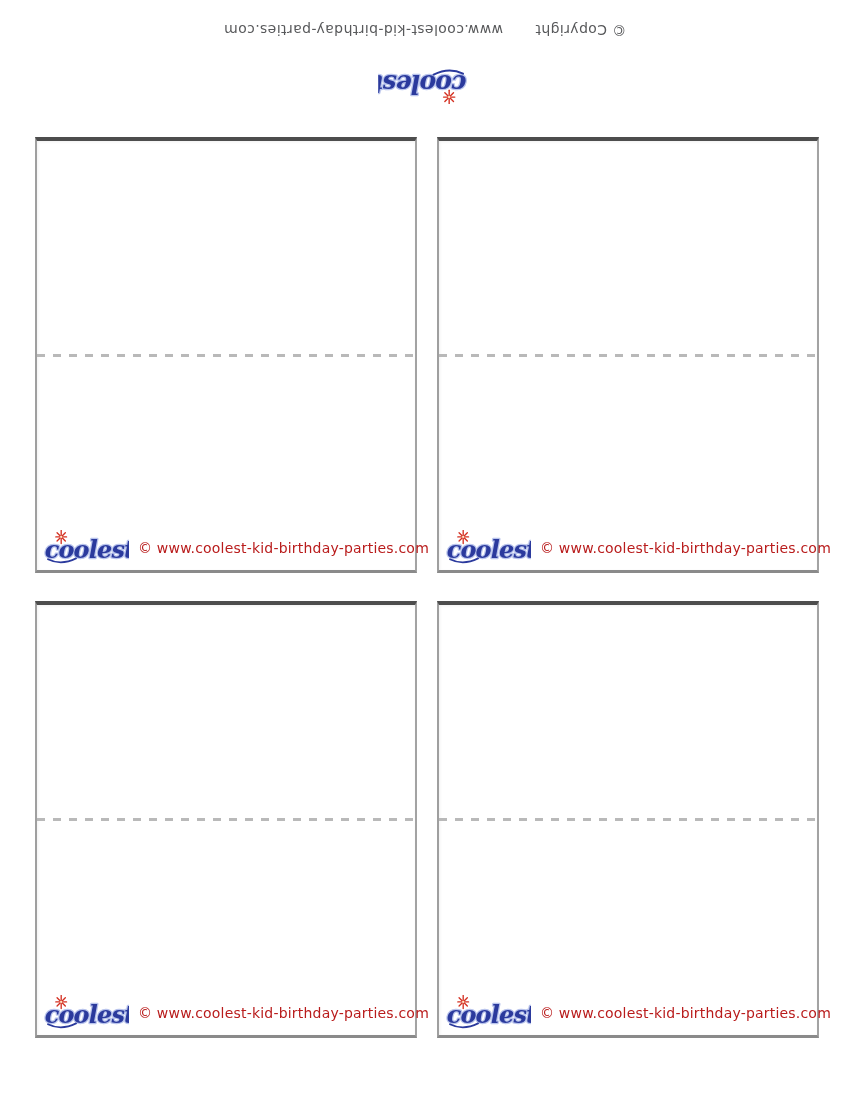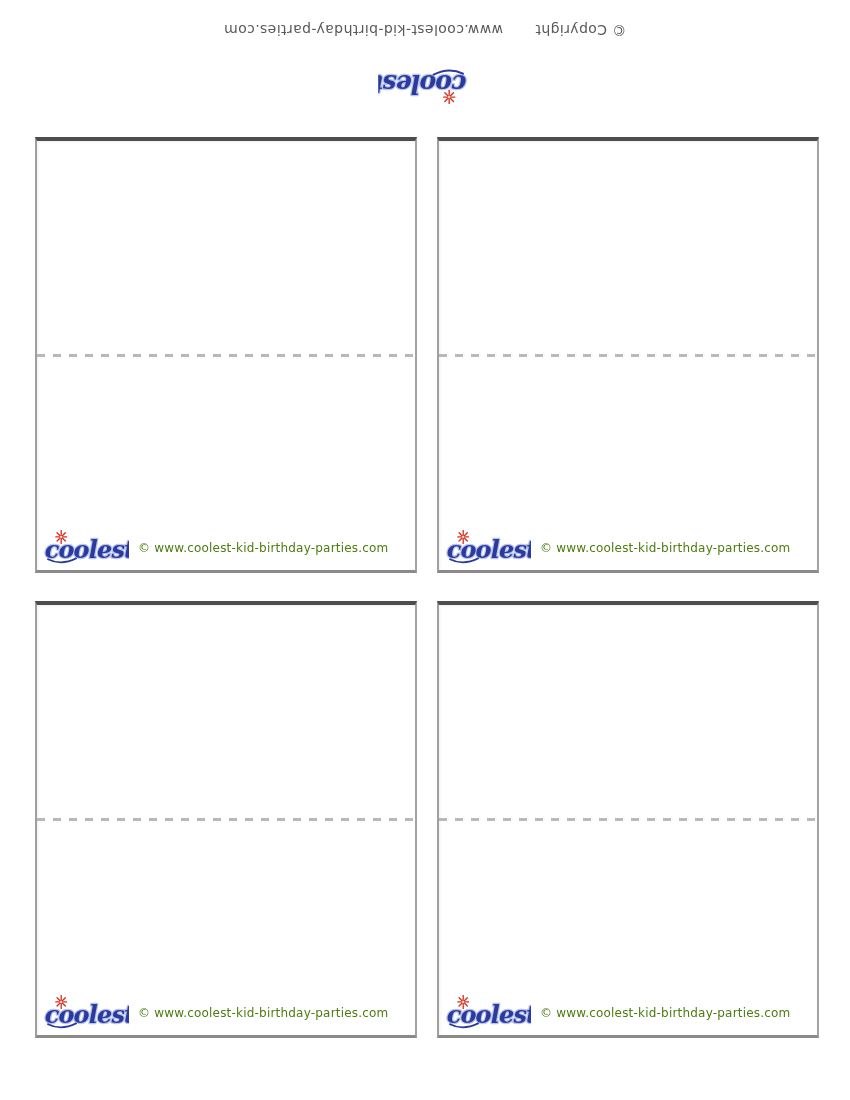--- a/index.html
+++ b/index.html
@@ -76,22 +76,22 @@
     align-items: center;
   }
   .logo-box {
     width: 86px;
     height: 37px;
     flex: 0 0 auto;
   }
   .logo-box svg { display: block; width: 100%; height: 100%; }
   .card-url {
     margin-left: 9px;
-    font-size: 12px;
-    color: #4d7c0f;
+    font-size: 14px;
+    color: #b91c1c;
     letter-spacing: 0.2px;
     white-space: nowrap;
   }
 </style>
 </head>
 <body>
 
 <div class="page">
 
   <div class="header-line">

